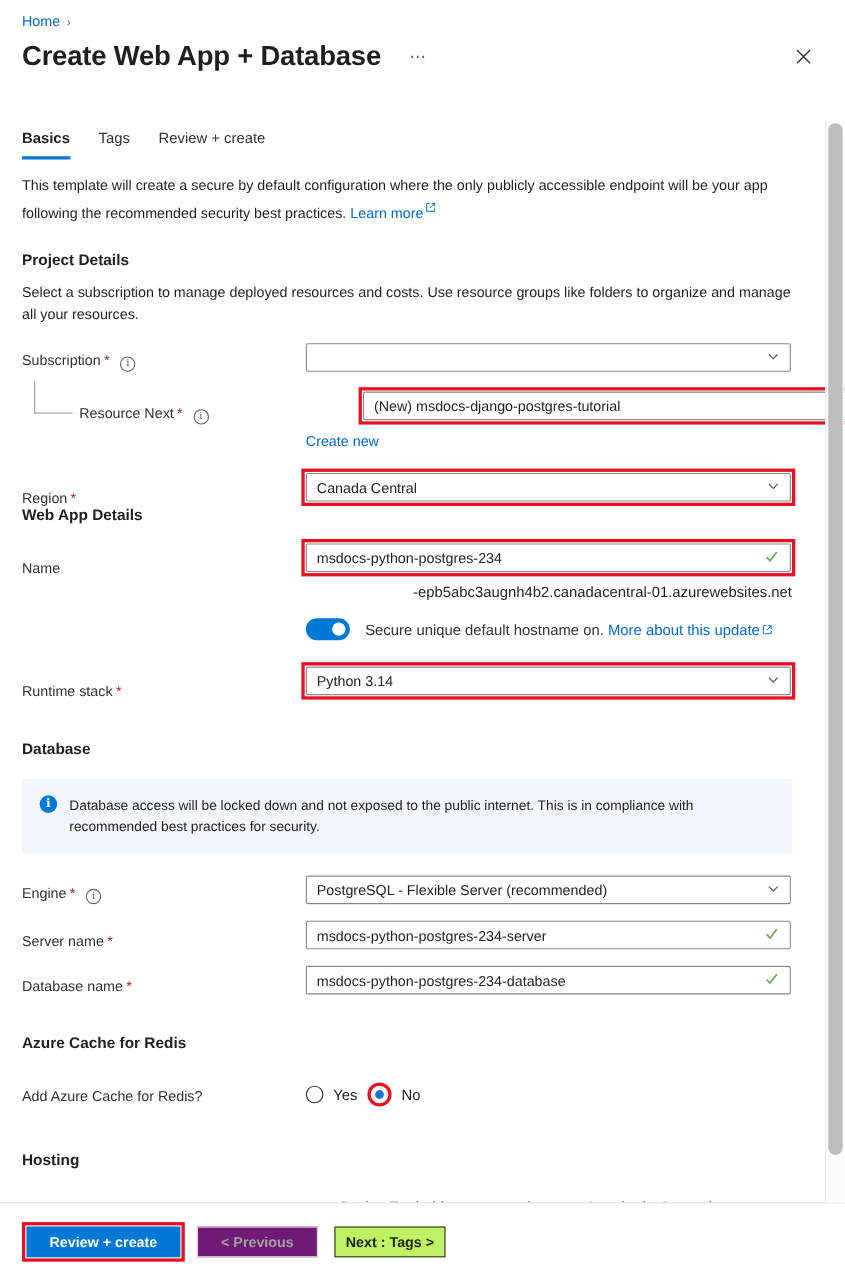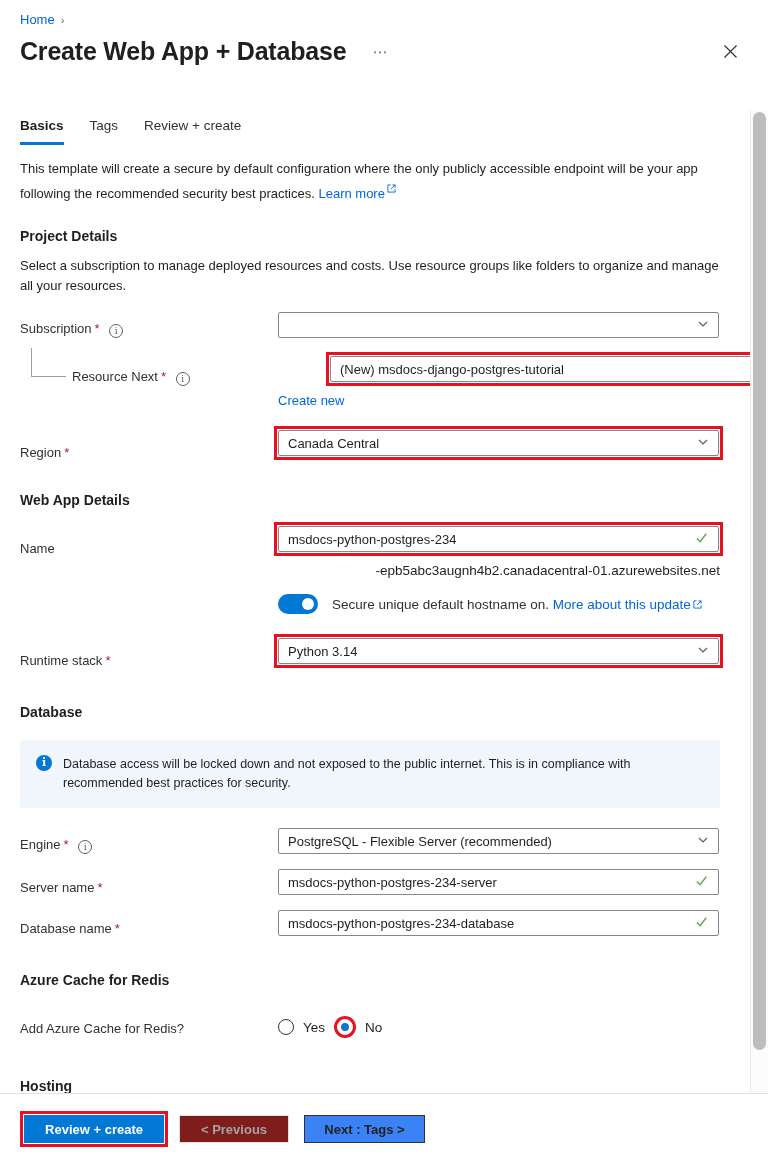--- a/index.html
+++ b/index.html
@@ -62,30 +62,30 @@
   .radio-opts{display:flex;flex-direction:row;gap:9px;}
   .radio-opt{display:flex;align-items:center;gap:9px;font-size:13.5px;color:#201f1e;cursor:pointer;}
   .radio{width:16px;height:16px;border-radius:50%;border:1px solid #323130;background:#fff;flex:none;position:relative;box-sizing:border-box;}
   .radio.sel{border-color:#fff;box-shadow:0 0 0 3px #e81123;margin:3px;}
   .radio.sel::after{content:"";position:absolute;left:3px;top:3px;width:8px;height:8px;border-radius:50%;background:#1b74c7;}
 
   
   .footer{position:absolute;left:0;top:1093px;width:768px;height:71px;border-top:1px solid #e3e3e3;background:#fff;display:flex;align-items:center;padding-left:20px;box-sizing:border-box;gap:15px;}
   .btn{height:28px;font-size:13px;display:inline-flex;align-items:center;justify-content:center;cursor:pointer;box-sizing:border-box;font-family:"Liberation Sans",sans-serif;}
   .btn-primary{background:#0078d4;color:#fff;font-weight:bold;width:140px;outline:3px solid #e81123;outline-offset:1px;border:none;margin-left:4px;}
-  .btn-disabled{background:#7f1d1d;color:#a3a3a3;width:110px;border:1px solid #e0e0e0;font-weight:bold;}
-  .btn-outline{background:#3b82f6;color:#201f1e;border:1px solid #323130;width:121px;font-weight:bold;}
+  .btn-disabled{background:#701a75;color:#a3a3a3;width:110px;border:1px solid #e0e0e0;font-weight:bold;}
+  .btn-outline{background:#bef264;color:#201f1e;border:1px solid #323130;width:101px;font-weight:bold;}
 
   
   .scrollbar{position:absolute;right:0;top:110px;width:17px;height:983px;background:#fbfbfb;border-left:1px solid #ececec;}
   .scroll-thumb{position:absolute;left:2px;top:2px;width:13px;height:938px;background:#bdbdbd;border-radius:7px;cursor:pointer;}
 
   .mt12{margin-top:28px}.mt14{margin-top:14px}.mt15{margin-top:15px}.mt16{margin-top:16px}
   .mt18{margin-top:18px}.mt20{margin-top:20px}.mt24{margin-top:24px}
-  .mt32{margin-top:32px}.mt36{margin-top:36px}.mt40{margin-top:40px}
+  .mt32{}.mt36{margin-top:36px}.mt40{margin-top:40px}
 </style>
 </head>
 <body>
 
 <div class="page">
 
   <div class="breadcrumb">
     <a>Home</a><span class="crumb-chev">›</span>
   </div>
 

